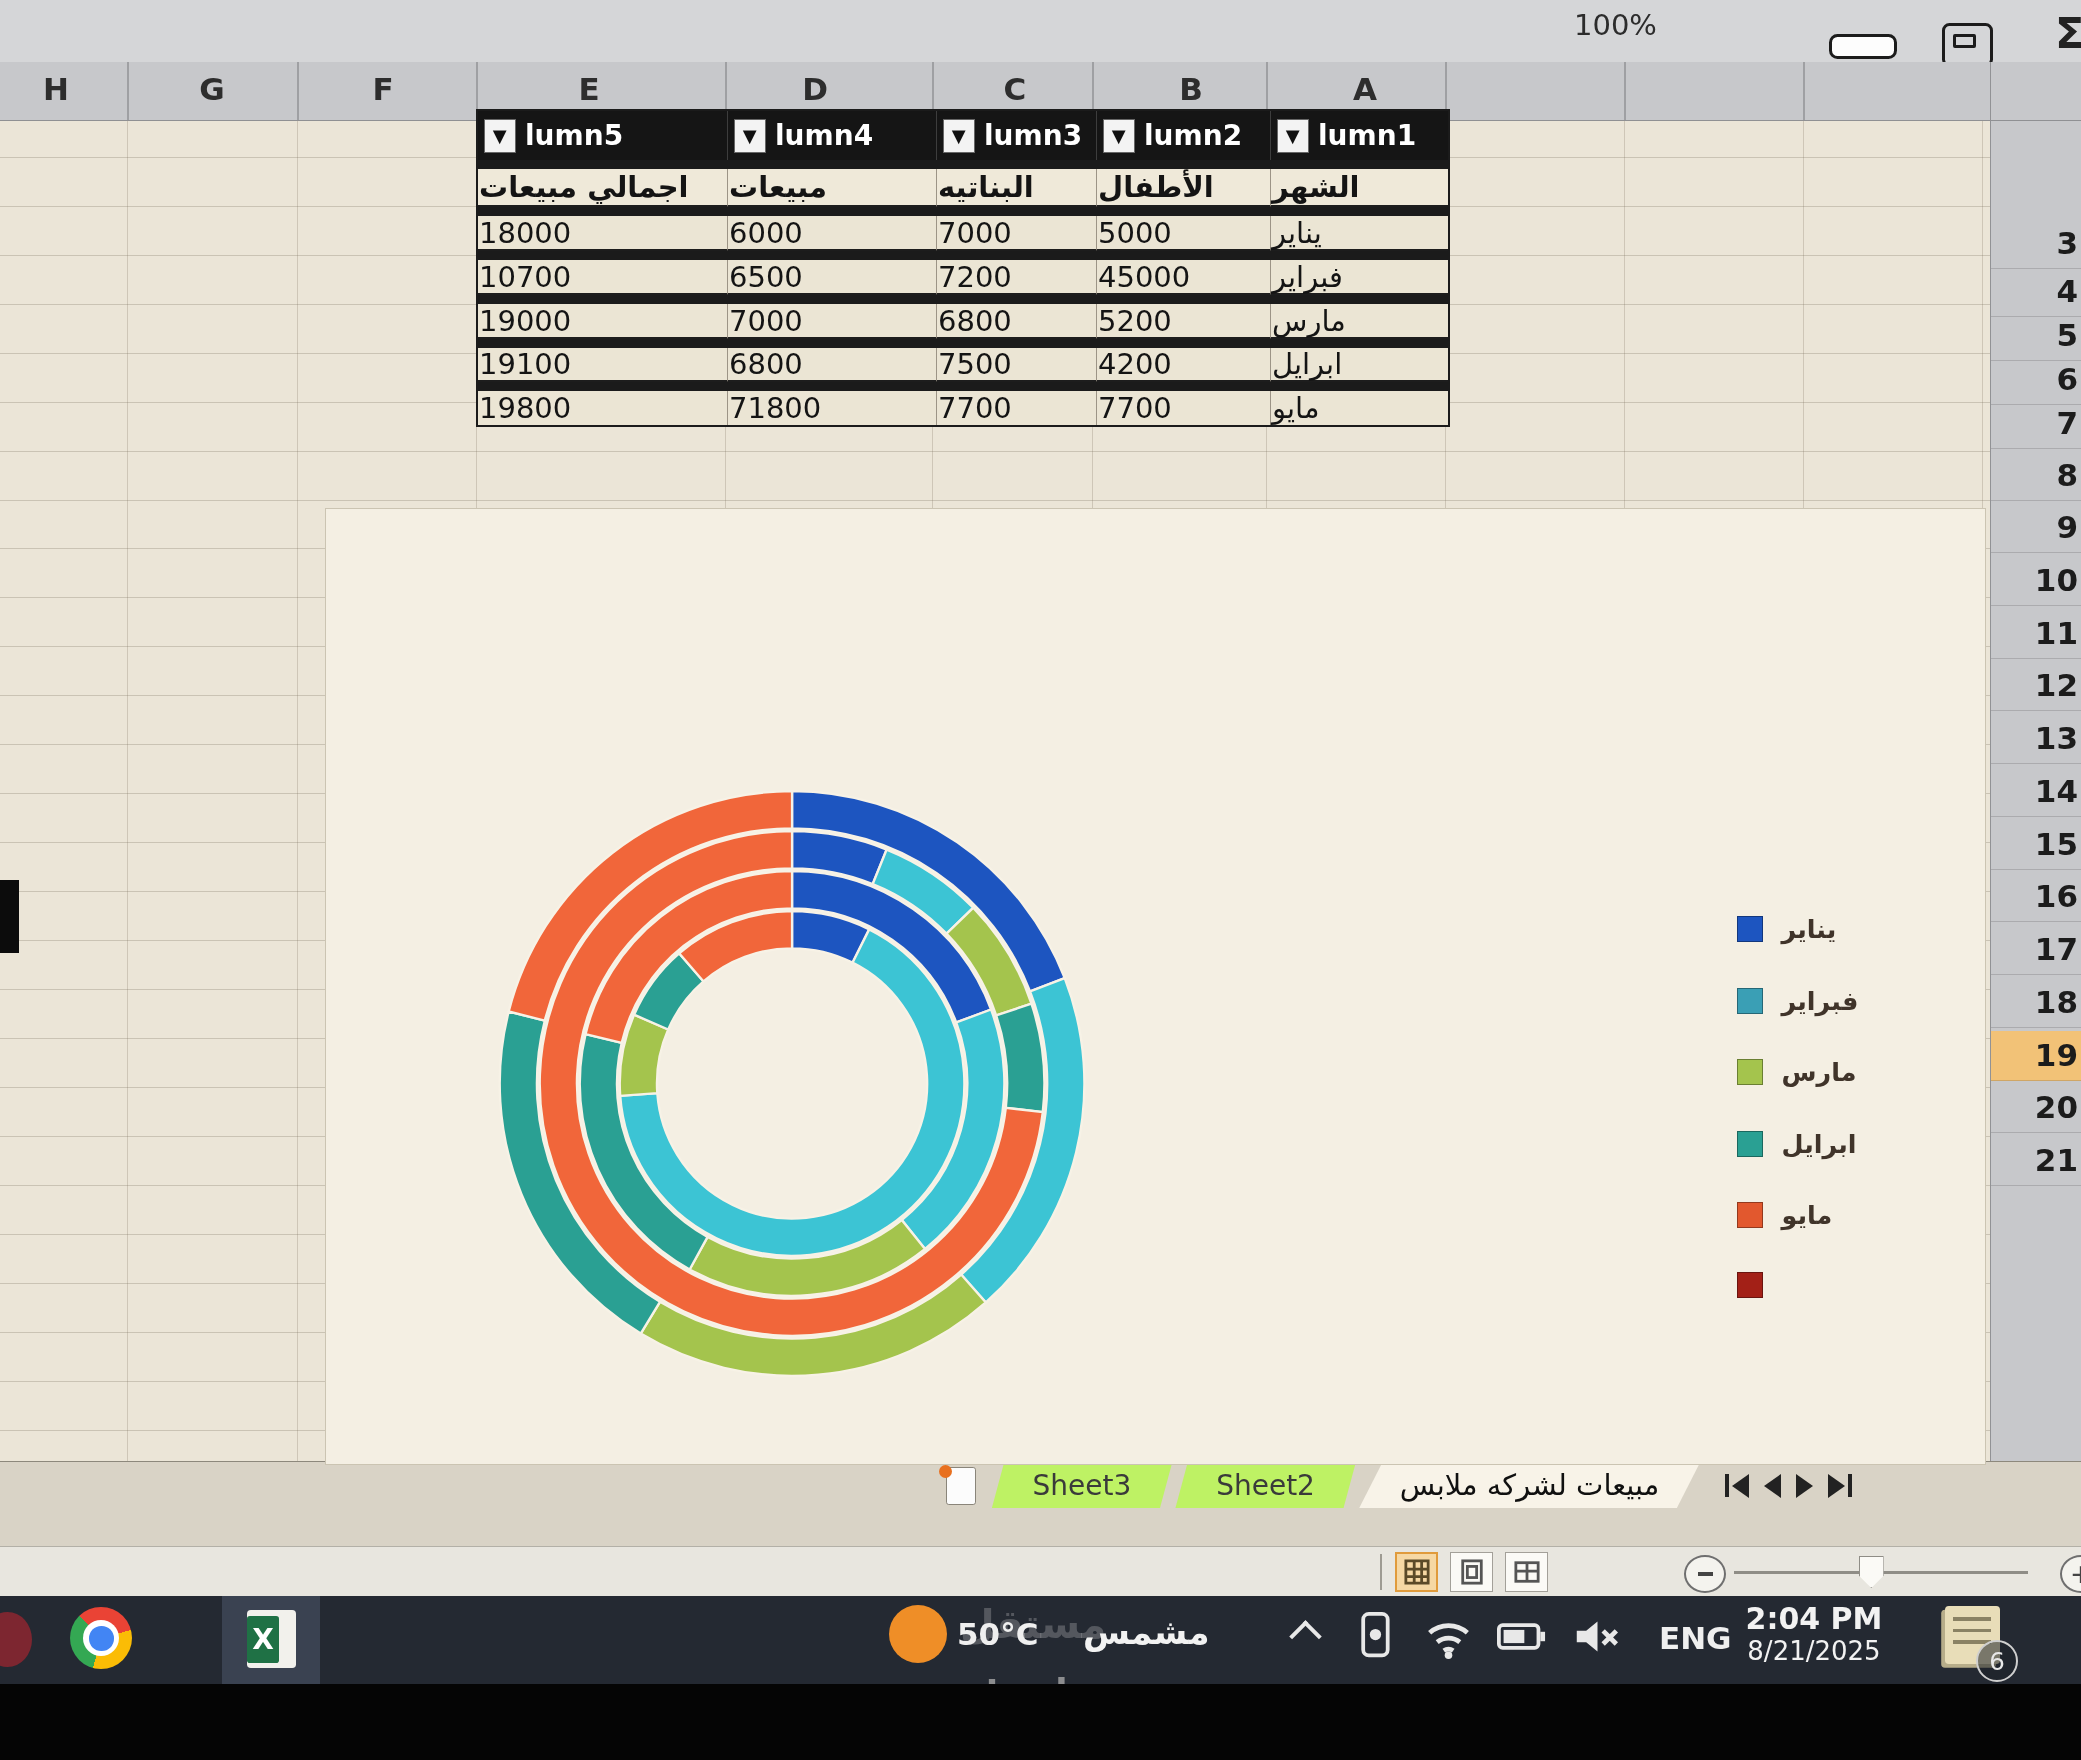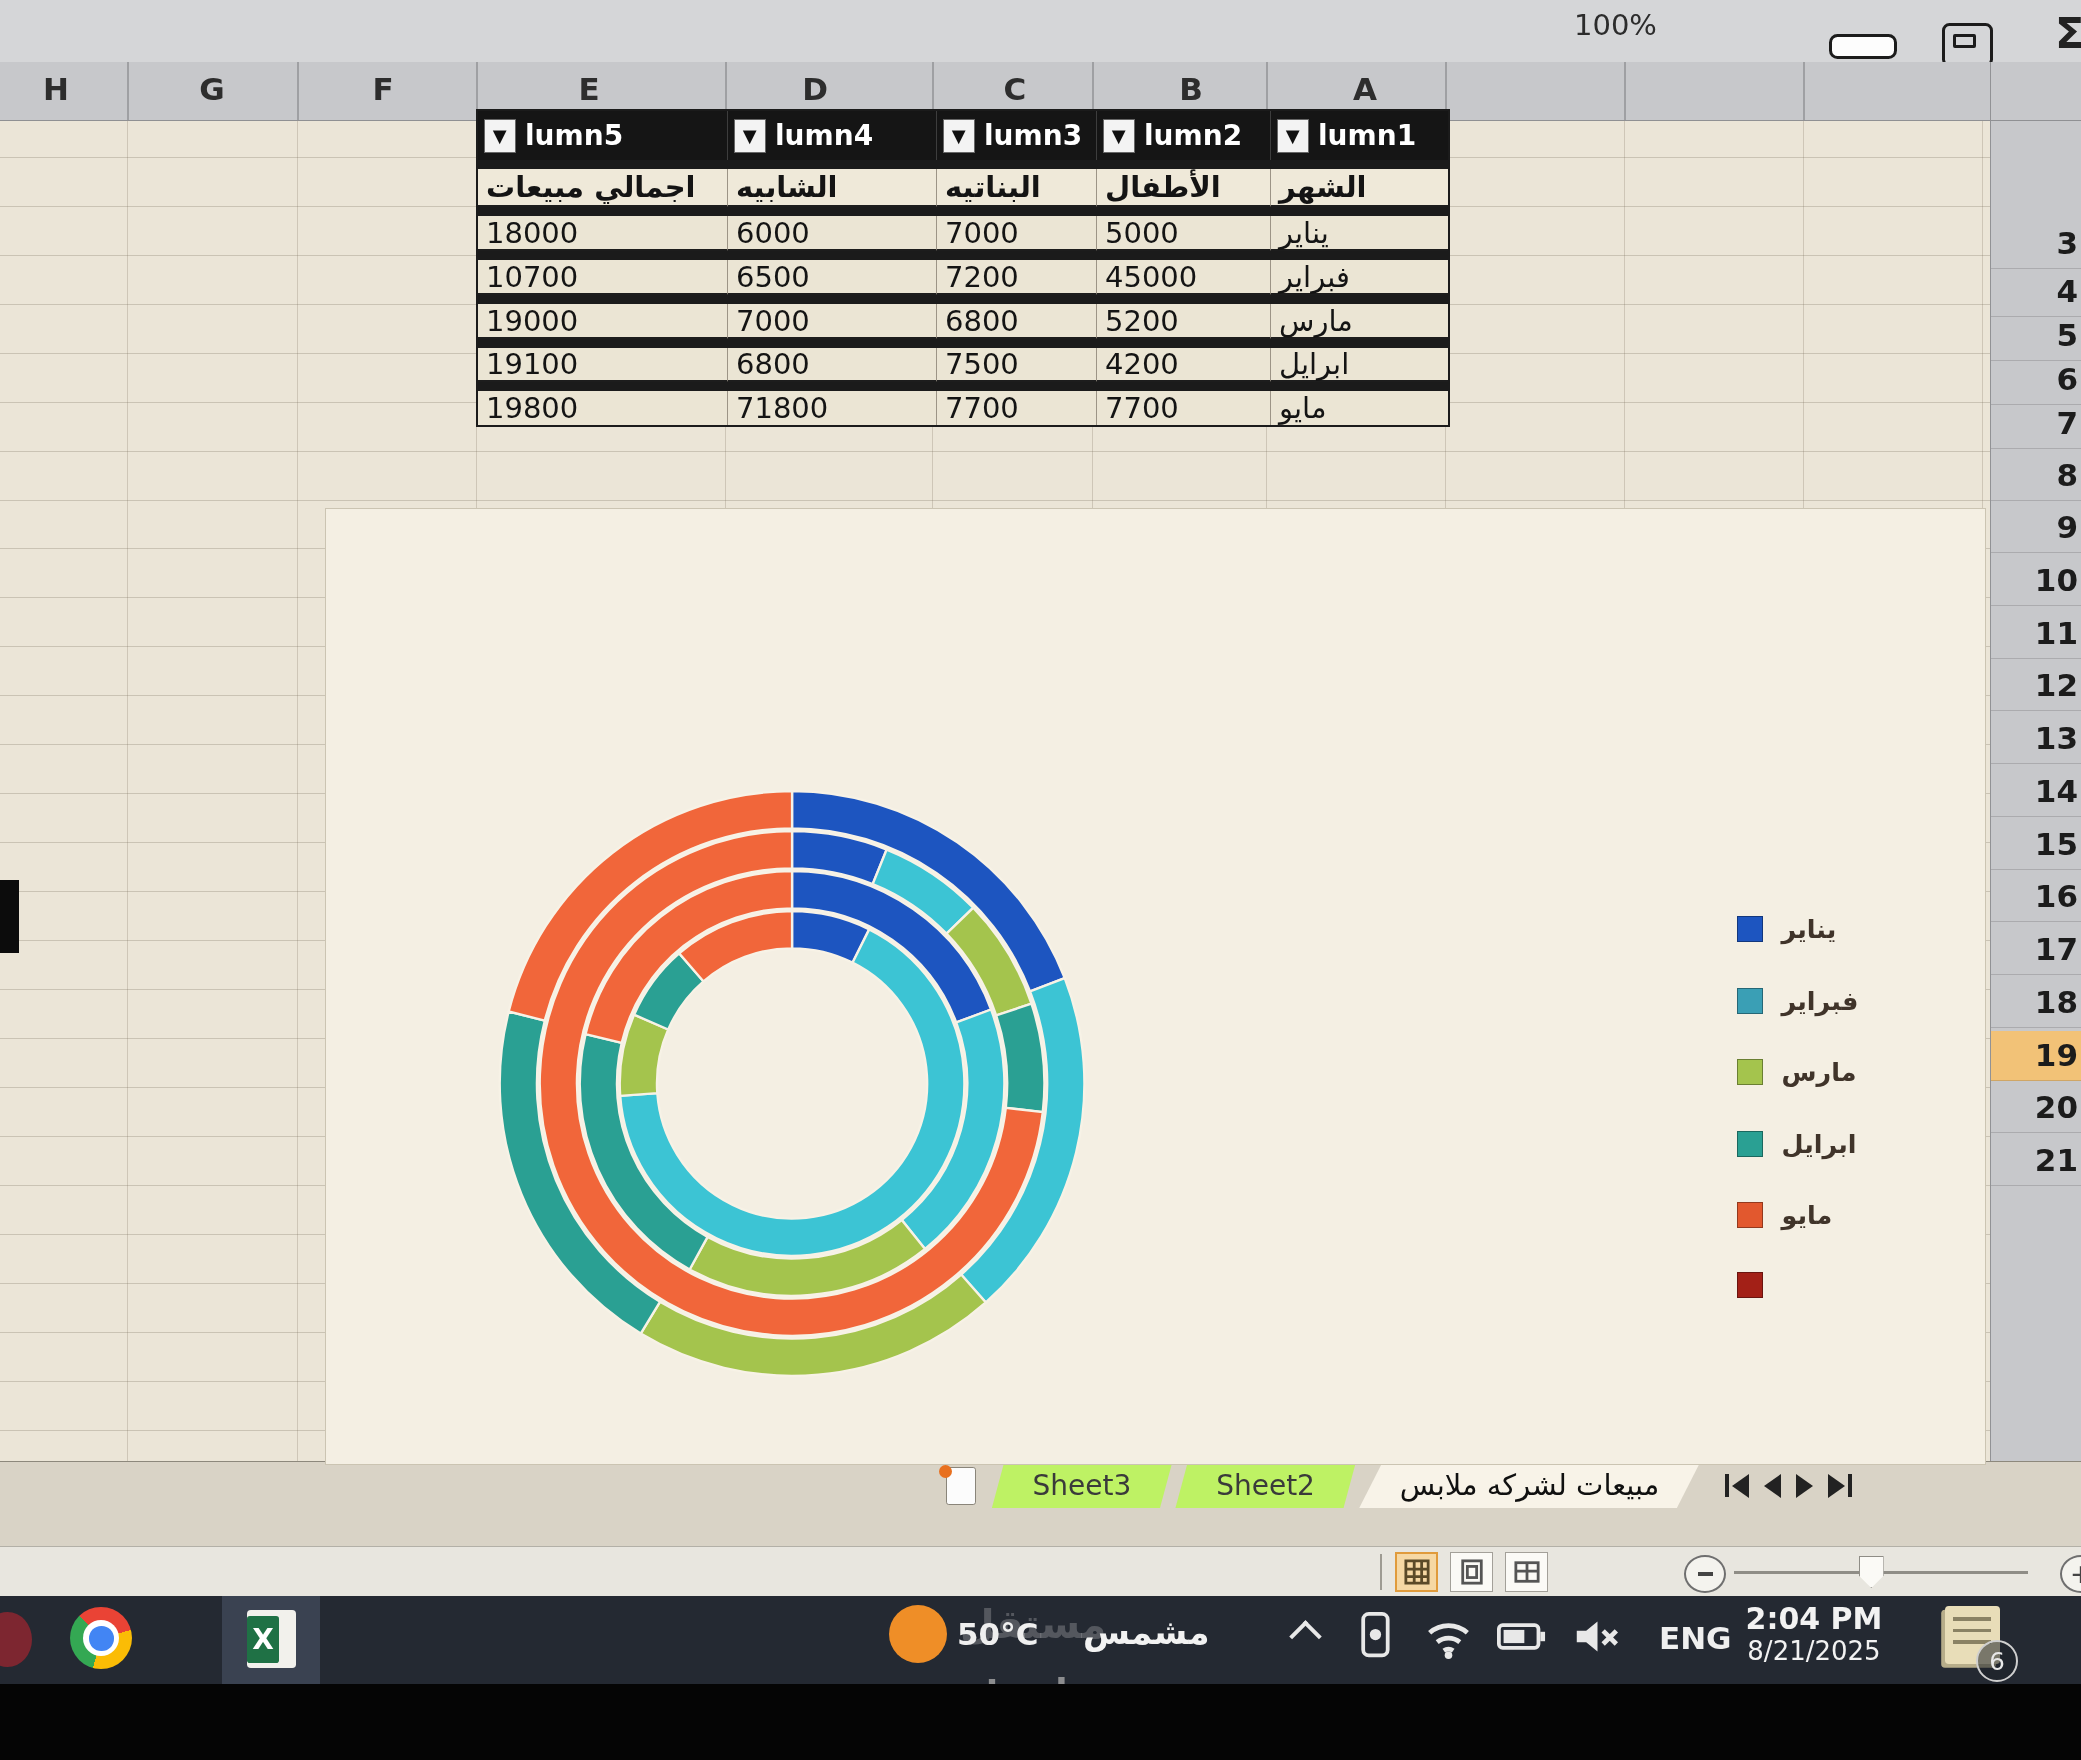--- a/index.html
+++ b/index.html
@@ -35,21 +35,21 @@
   
   .xl-table{left:476px;top:109px;width:970px;display:grid;
             grid-template-columns:250px 209px 160px 174px 177px;
             grid-template-rows:49px 47px 44px 44px 44px 43px 43px;
             border:2.8px solid #1b1b1b;background:#1b1b1b;z-index:3;}
   .hcell{background:#151515;color:#fff;display:flex;align-items:center;gap:9.4px;padding:0 5.6px;
          font-weight:700;font-size:28px;border-right:0.9px solid #3d3d3d;}
   .fbtn{width:32px;height:34px;background:#f3f3f3;border:1.9px solid #666;box-sizing:border-box;
         display:flex;align-items:center;justify-content:center;font-size:18px;color:#101010;flex:0 0 auto;}
   .scell,.dcell{display:flex;align-items:center;justify-content:flex-end;direction:rtl;
-        padding:0 8px;font-size:29px;color:#141414;border-right:0.9px solid #9c9486;border-bottom:2.8px solid #1d1d1d;margin-top:9px;}
+        padding:0 1px;font-size:29px;color:#141414;border-right:0.9px solid #9c9486;border-bottom:2.8px solid #1d1d1d;margin-top:9px;}
   .scell{background:#efe9d9;font-weight:600;}
   .dcell{background:#ebe5d4;font-weight:500;}
   .last-col{border-right:none;}
   .last-row{border-bottom:none;}
 
   
   .chart-panel{left:325px;top:508px;width:1659px;height:955px;background:#f4efe3;
                border:0.9px solid #cbc4b2;z-index:2;}
   .legend{position:absolute;left:1411px;top:405px;width:235px;}
   .leg-item{position:absolute;display:flex;align-items:center;}
@@ -232,21 +232,21 @@
       </div>
       <div class="hcell">
         <div class="fbtn">▼</div>
         <span>lumn2</span>
       </div>
       <div class="hcell last-col">
         <div class="fbtn">▼</div>
         <span>lumn1</span>
       </div>
       <div class="scell">اجمالي مبيعات</div>
-      <div class="scell">الشابيه</div>
+      <div class="scell">مبيعات</div>
       <div class="scell">البناتيه</div>
       <div class="scell">الأطفال</div>
       <div class="scell last-col">الشهر</div>
       <div class="dcell">18000</div>
       <div class="dcell">6000</div>
       <div class="dcell">7000</div>
       <div class="dcell">5000</div>
       <div class="dcell last-col">يناير</div>
       <div class="dcell">10700</div>
       <div class="dcell">6500</div>

